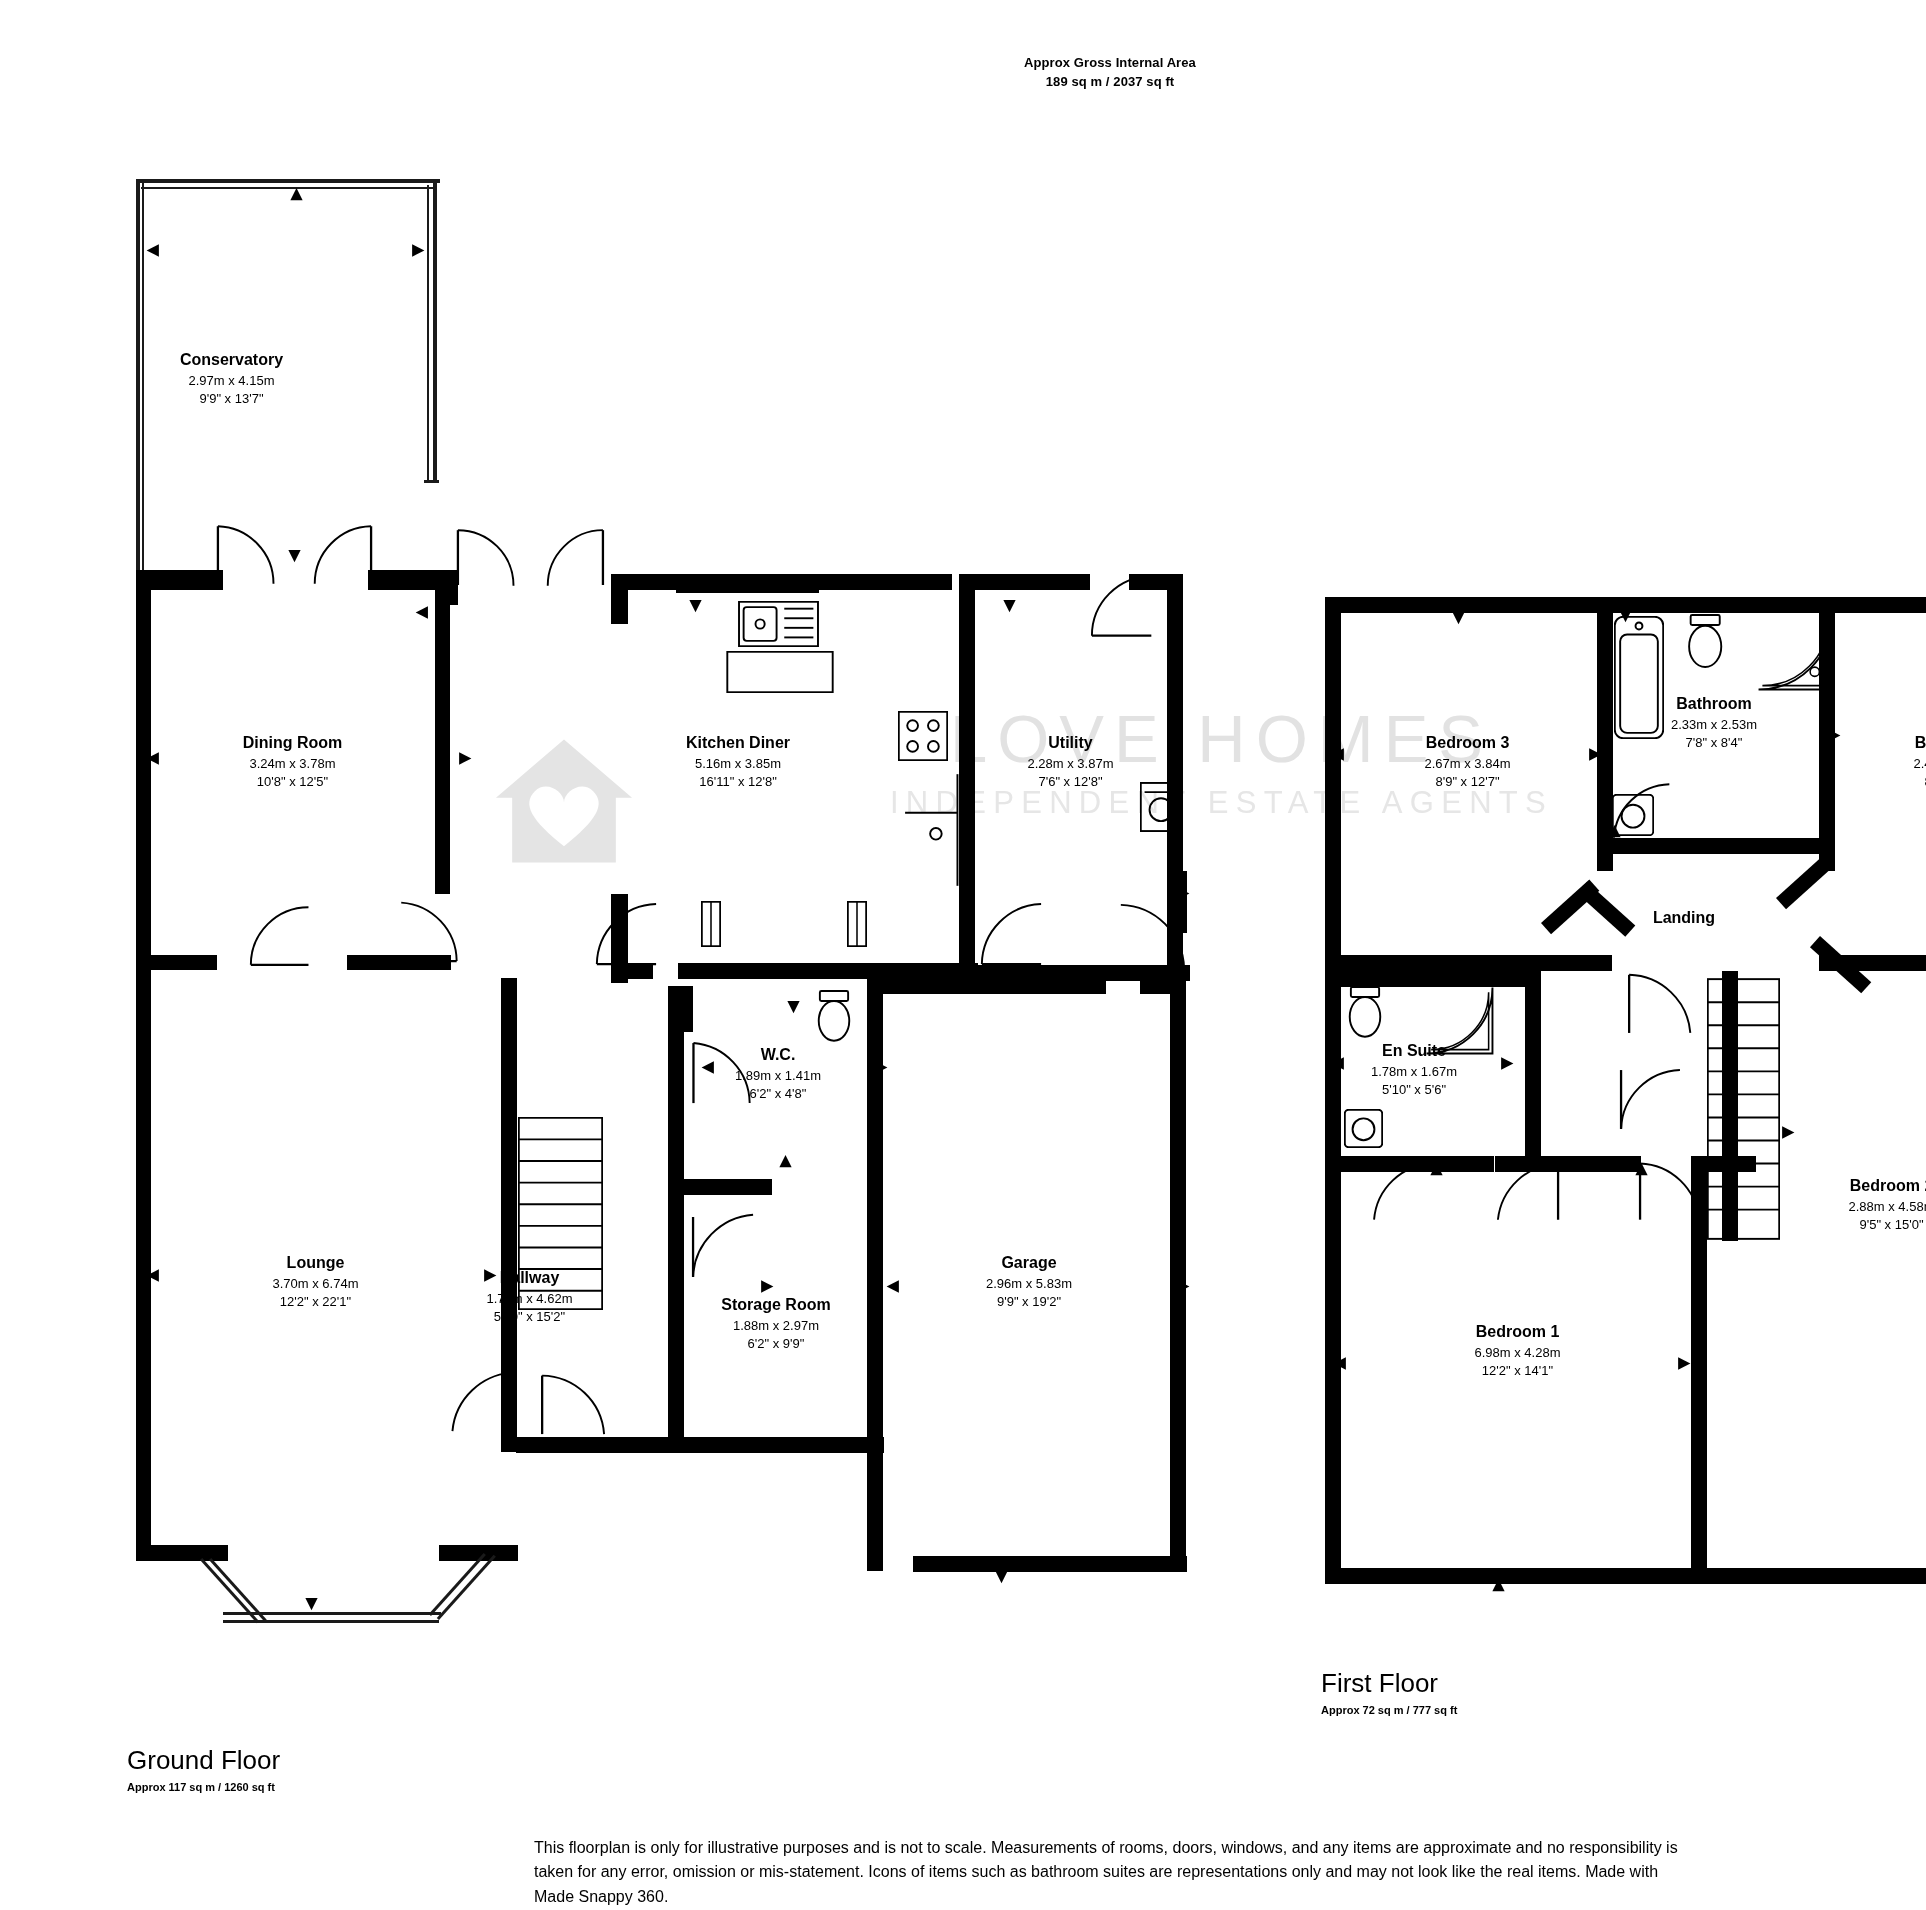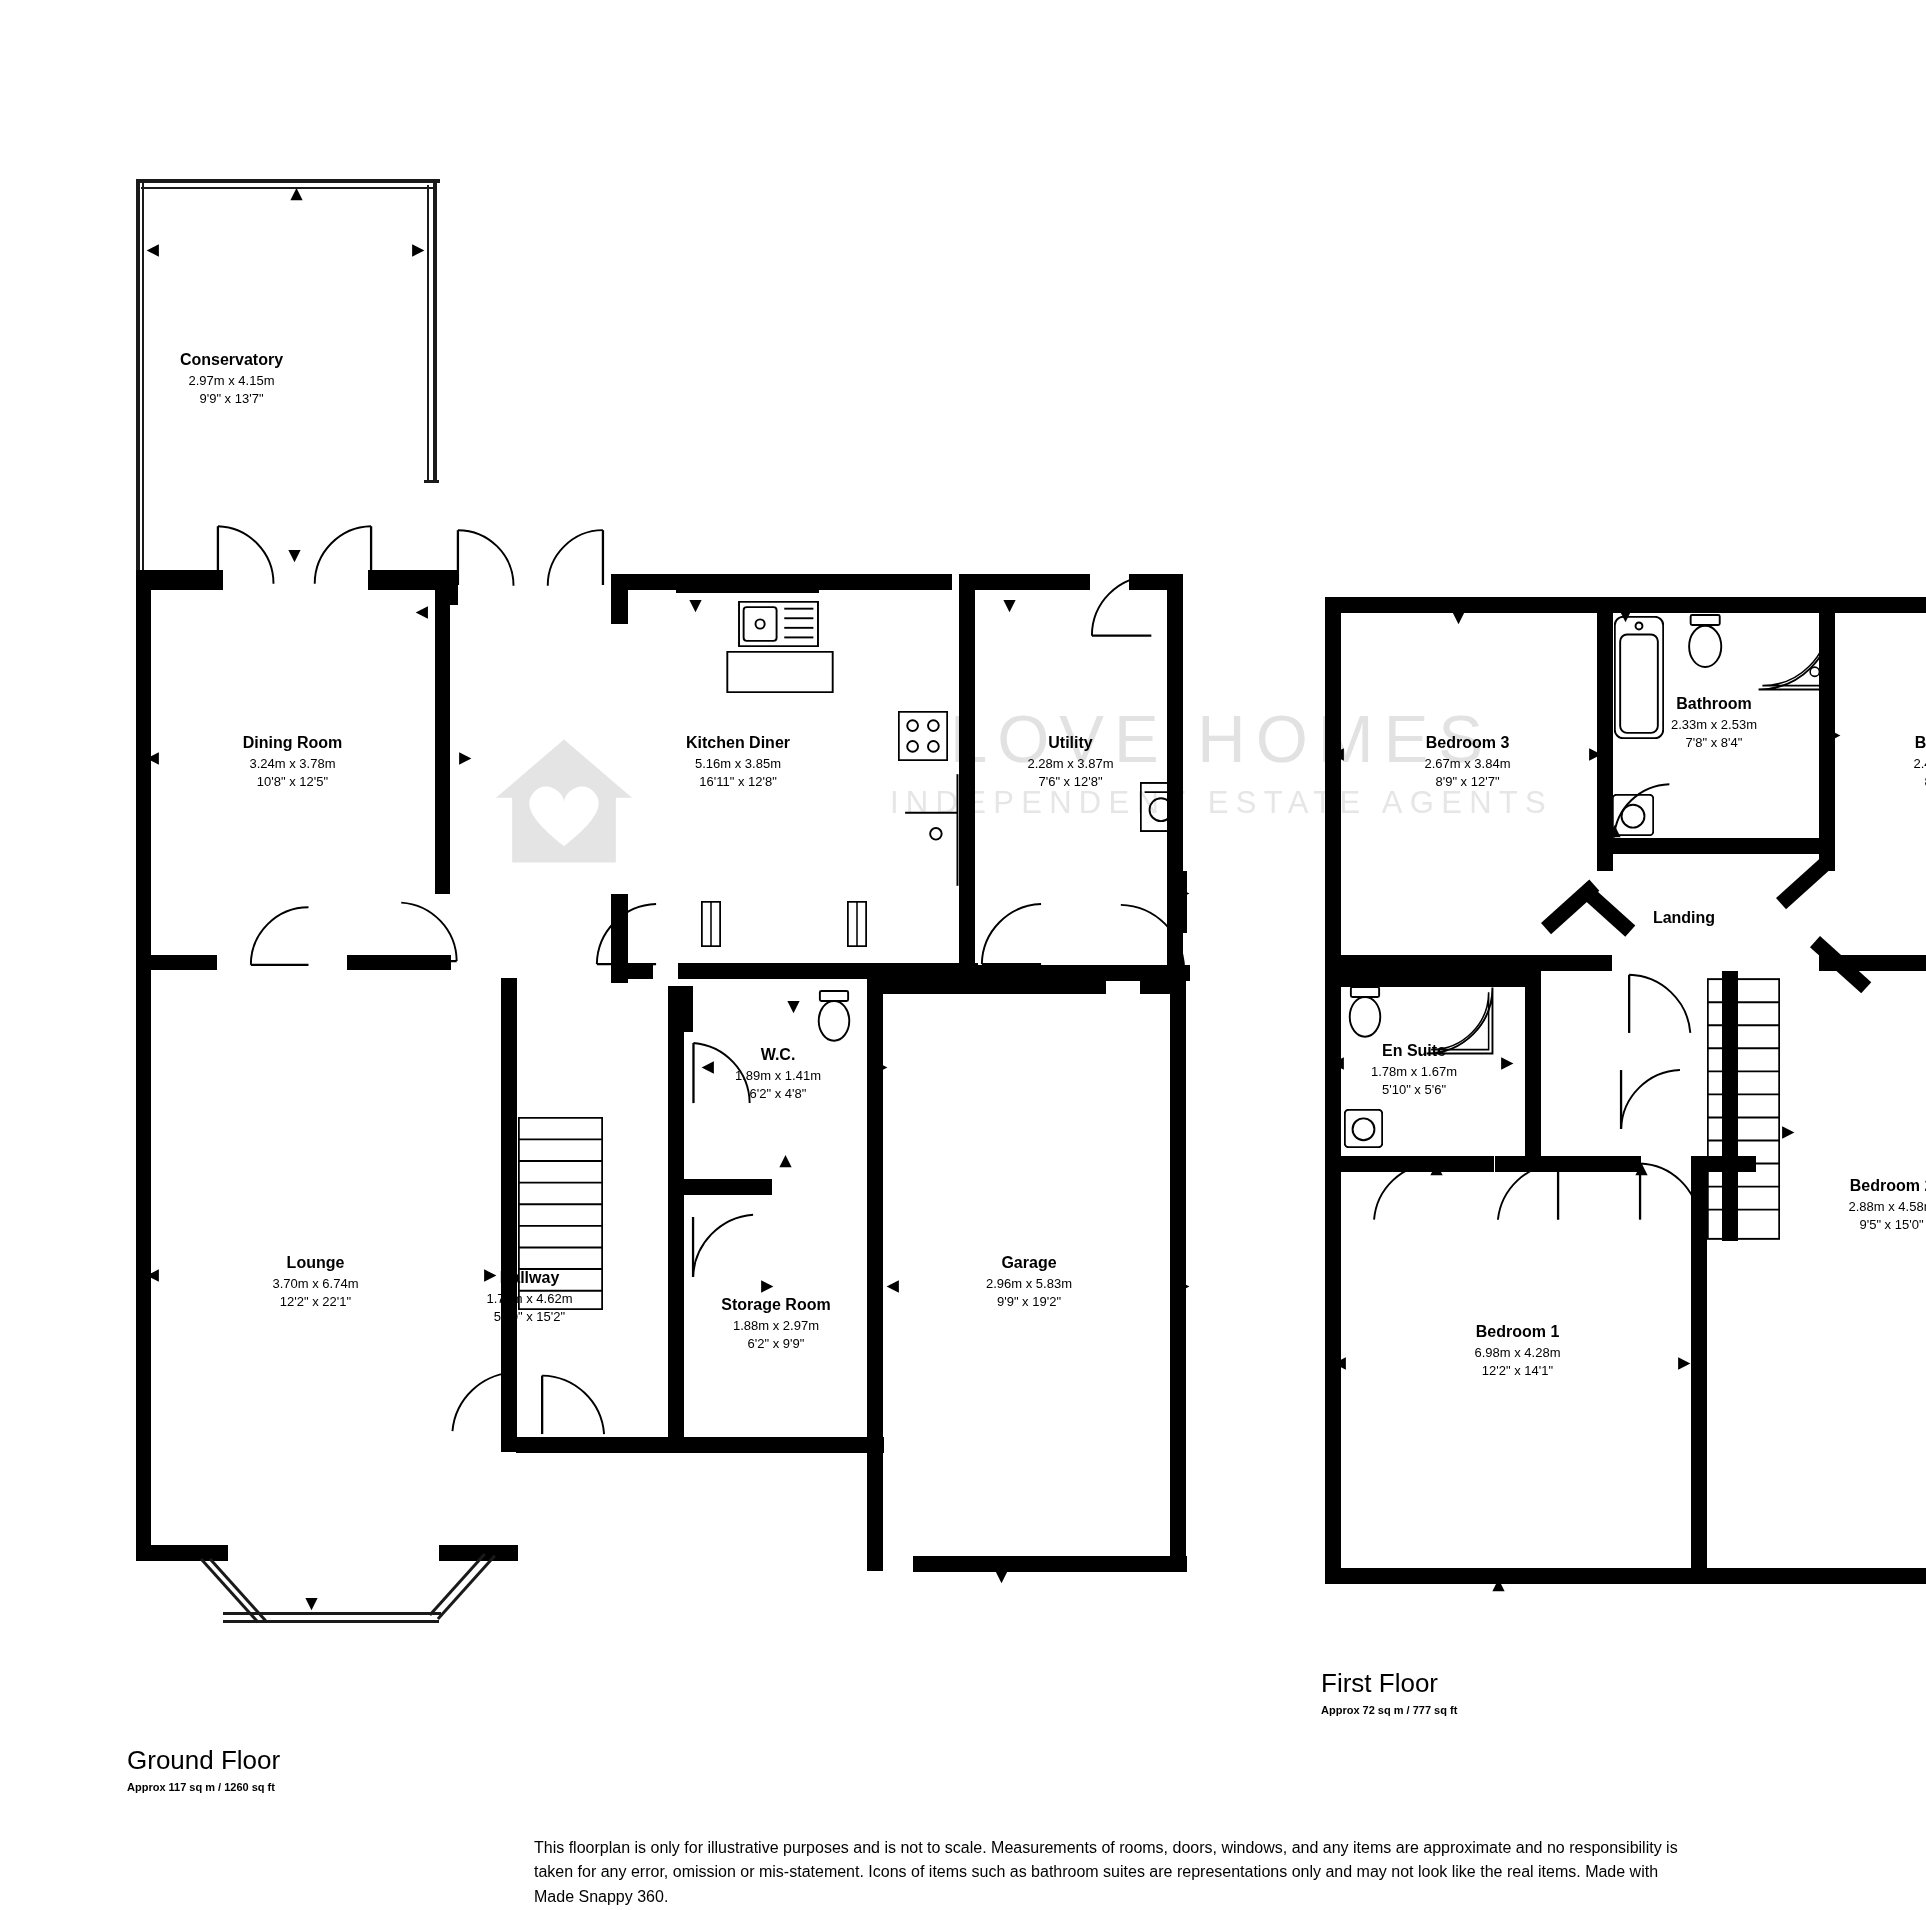--- a/index.html
+++ b/index.html
@@ -106,20 +106,24 @@
     color: #e4e4e4;
   }
   svg.fixt { position: absolute; }
   .arrow { position: absolute; }
 </style>
 </head>
 <body>
 
 <div id="page">
 
+  <div class="hdr" style="left:821px; top:54px; width:578px;">
+    <div>Approx Gross Internal Area</div>
+    <div>189 sq m / 2037 sq ft</div>
+  </div>
 
   <div class="wm">
     <div class="wm-main">LOVE HOMES</div>
     <div class="wm-sub">INDEPENDENT ESTATE AGENTS</div>
   </div>
   <svg class="wm-logo" viewBox="0 0 100 100">
     <path d="M50 12 L92 48 L82 48 L82 88 L18 88 L18 48 L8 48 Z" fill="#e4e4e4"></path>
     <path d="M50 78 C30 62 24 52 32 44 C39 37 50 44 50 51 C50 44 61 37 68 44 C76 52 70 62 50 78 Z" fill="#ffffff"></path>
   </svg>
 

